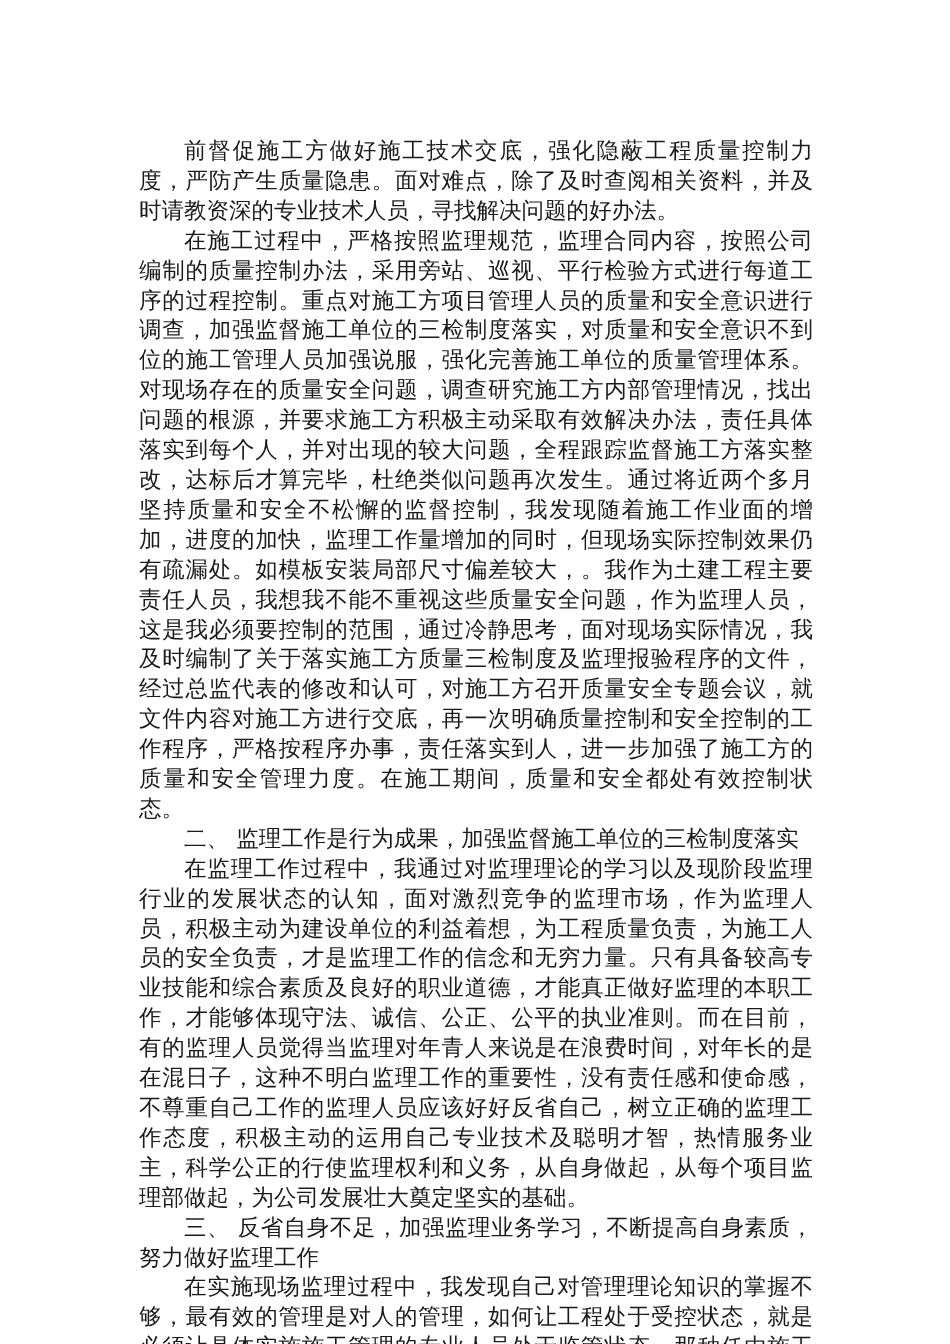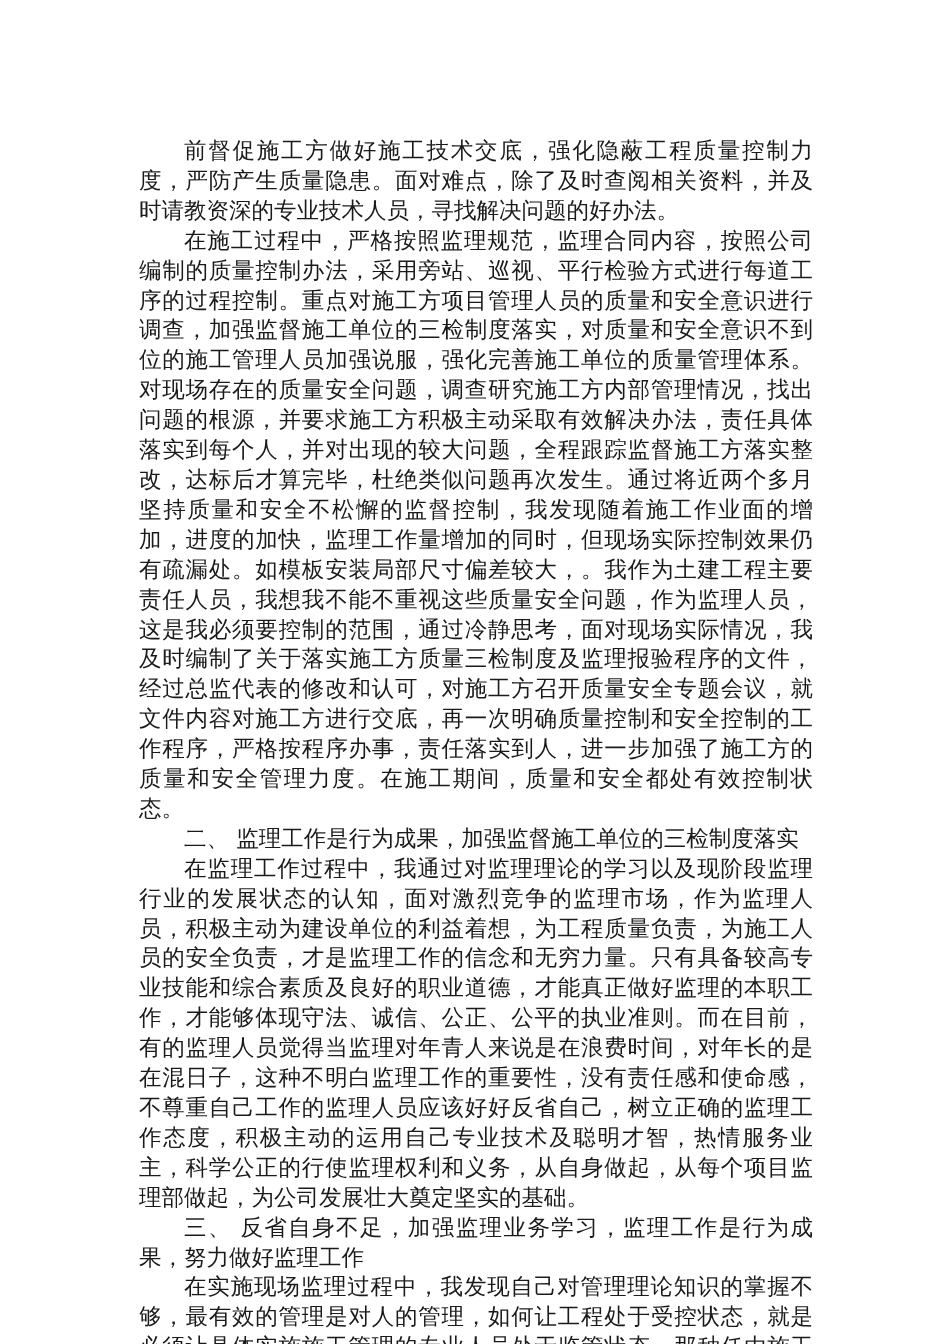--- a/index.html
+++ b/index.html
@@ -52,18 +52,18 @@
   <div class="text-body">
 
     <p class="para">前督促施工方做好施工技术交底，强化隐蔽工程质量控制力度，严防产生质量隐患。面对难点，除了及时查阅相关资料，并及时请教资深的专业技术人员，寻找解决问题的好办法。</p>
 
     <p class="para">在施工过程中，严格按照监理规范，监理合同内容，按照公司编制的质量控制办法，采用旁站、巡视、平行检验方式进行每道工序的过程控制。重点对施工方项目管理人员的质量和安全意识进行调查，加强监督施工单位的三检制度落实，对质量和安全意识不到位的施工管理人员加强说服，强化完善施工单位的质量管理体系。对现场存在的质量安全问题，调查研究施工方内部管理情况，找出问题的根源，并要求施工方积极主动采取有效解决办法，责任具体落实到每个人，并对出现的较大问题，全程跟踪监督施工方落实整改，达标后才算完毕，杜绝类似问题再次发生。通过将近两个多月坚持质量和安全不松懈的监督控制，我发现随着施工作业面的增加，进度的加快，监理工作量增加的同时，但现场实际控制效果仍有疏漏处。如模板安装局部尺寸偏差较大，。我作为土建工程主要责任人员，我想我不能不重视这些质量安全问题，作为监理人员，这是我必须要控制的范围，通过冷静思考，面对现场实际情况，我及时编制了关于落实施工方质量三检制度及监理报验程序的文件，经过总监代表的修改和认可，对施工方召开质量安全专题会议，就文件内容对施工方进行交底，再一次明确质量控制和安全控制的工作程序，严格按程序办事，责任落实到人，进一步加强了施工方的质量和安全管理力度。在施工期间，质量和安全都处有效控制状态。</p>
 
     <p class="para section">二、 监理工作是行为成果，加强监督施工单位的三检制度落实</p>
 
     <p class="para">在监理工作过程中，我通过对监理理论的学习以及现阶段监理行业的发展状态的认知，面对激烈竞争的监理市场，作为监理人员，积极主动为建设单位的利益着想，为工程质量负责，为施工人员的安全负责，才是监理工作的信念和无穷力量。只有具备较高专业技能和综合素质及良好的职业道德，才能真正做好监理的本职工作，才能够体现守法、诚信、公正、公平的执业准则。而在目前，有的监理人员觉得当监理对年青人来说是在浪费时间，对年长的是在混日子，这种不明白监理工作的重要性，没有责任感和使命感，不尊重自己工作的监理人员应该好好反省自己，树立正确的监理工作态度，积极主动的运用自己专业技术及聪明才智，热情服务业主，科学公正的行使监理权利和义务，从自身做起，从每个项目监理部做起，为公司发展壮大奠定坚实的基础。</p>
 
-    <p class="para section">三、 反省自身不足，加强监理业务学习，监理工作是行为成果，努力做好监理工作</p>
+    <p class="para section">三、 反省自身不足，加强监理业务学习，不断提高自身素质，努力做好监理工作</p>
 
     <p class="para">在实施现场监理过程中，我发现自己对管理理论知识的掌握不够，最有效的管理是对人的管理，如何让工程处于受控状态，就是必须让具体实施施工管理的专业人员处于监管状态。那种任由施工单位自由式发挥的施工管理，监理人员形同虚设，到最后只能说明监理人员无能，最终造成建设单位不必要的损失。甚至出现难以预料的质量安全事故，所以，在今后的工作中，我必须掌握一定的管理理论知识，灵活多变的处理实际问题，真正成为一个合格的监理人员。</p>
 
   </div>
 </div>
 
 </body></html>

